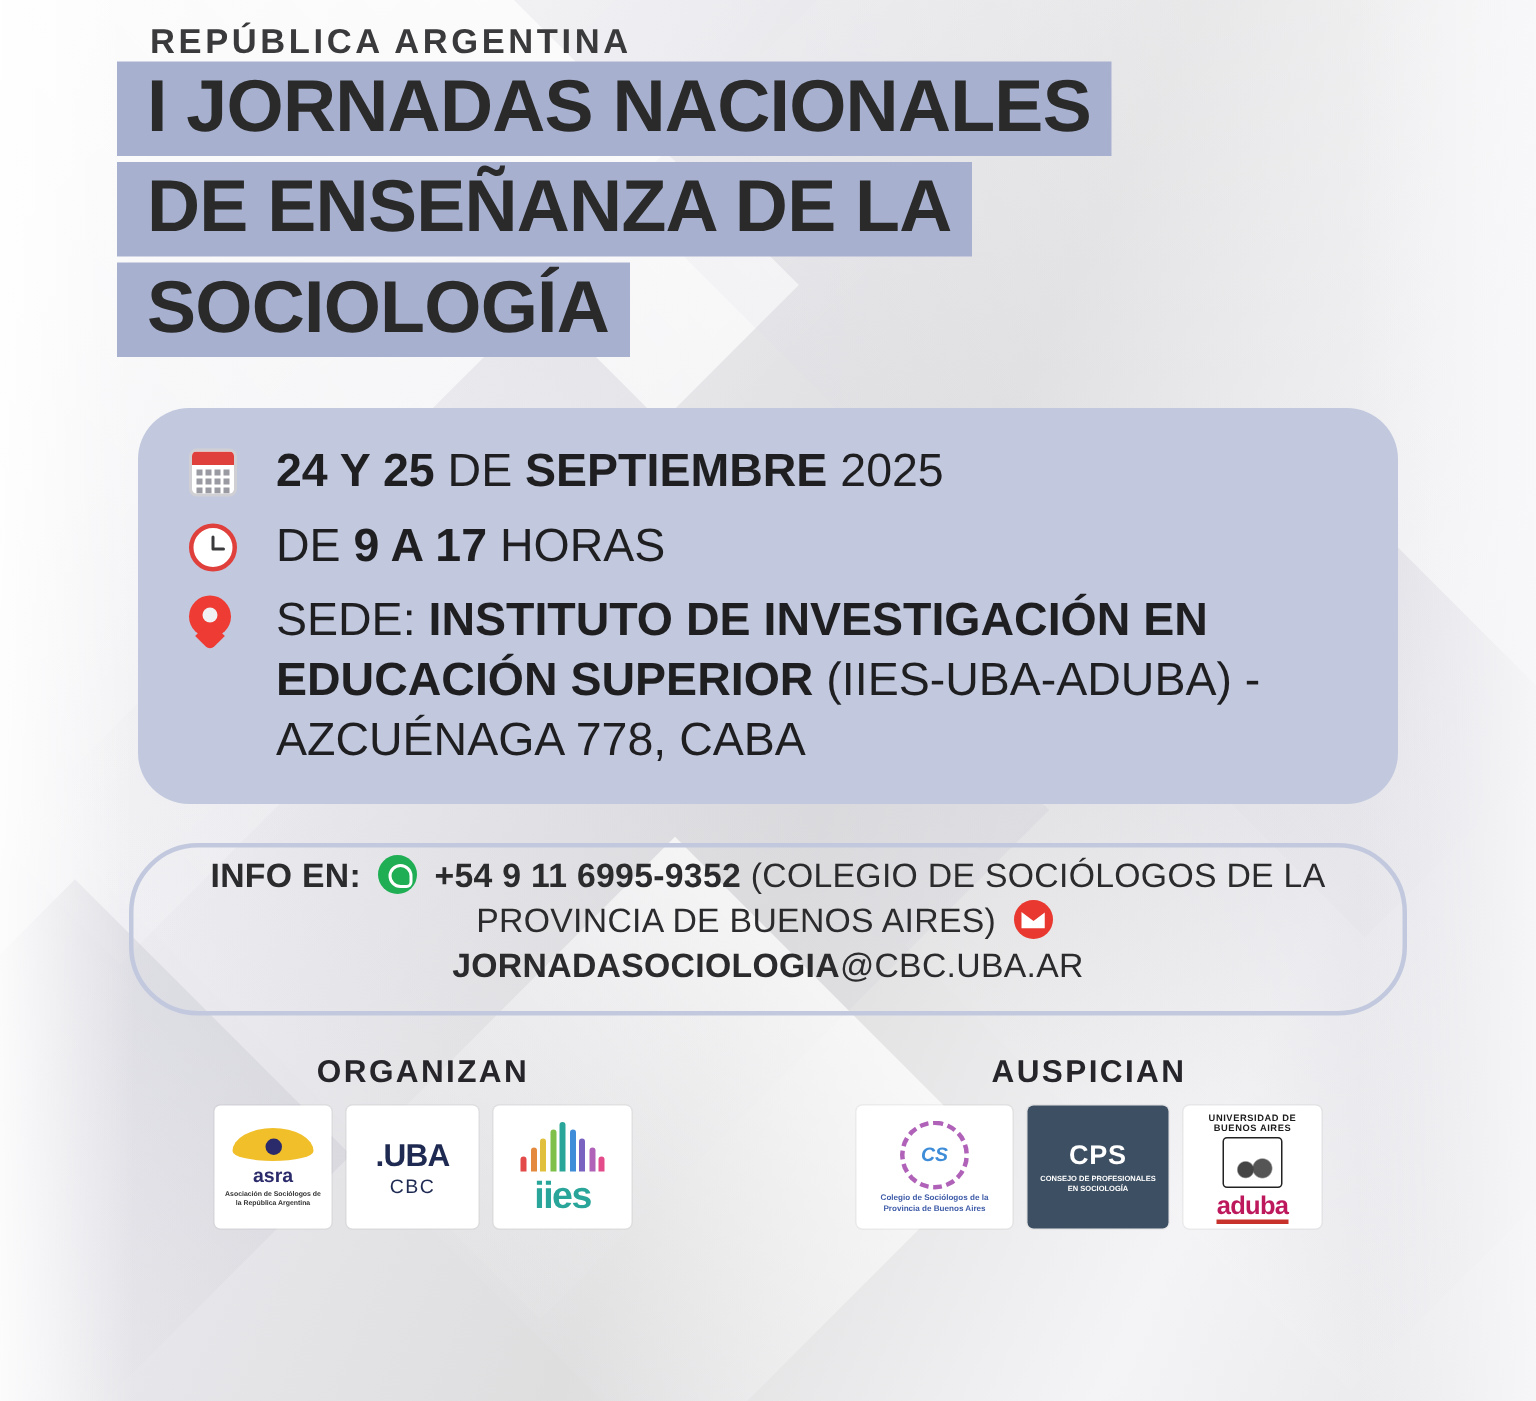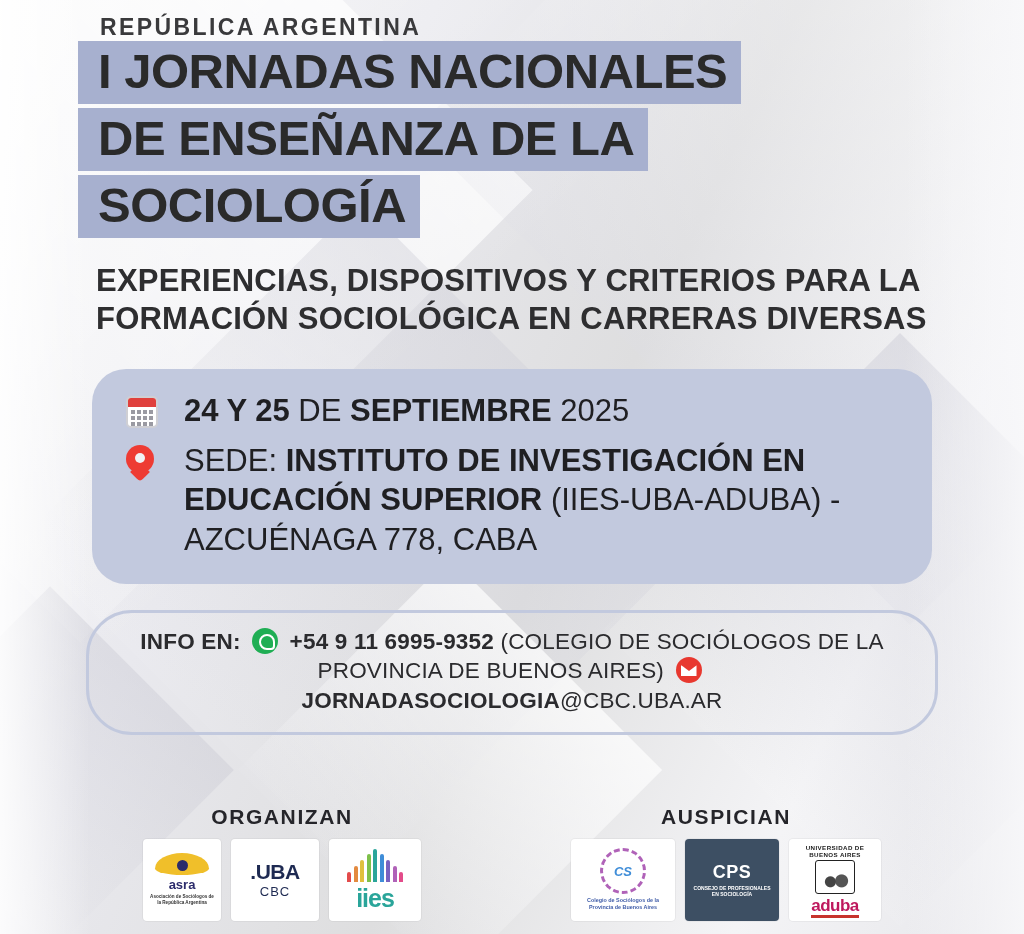--- a/index.html
+++ b/index.html
@@ -110,21 +110,21 @@
   .pin { width: 28px; height: 38px; margin-top:4px; position: relative; }
   .pin .head { width: 28px; height: 28px; border-radius: 50%; background: #ee3b33; }
   .pin .tip { position:absolute; left: 7px; top: 20px; width: 14px; height: 14px; background:#ee3b33; transform: rotate(45deg); border-radius: 0 0 4px 0;}
   .pin .hole { position:absolute; left: 9px; top: 8px; width: 10px; height: 10px; border-radius: 50%; background: #f1f1f4; }
 
   
   .pill {
     margin: 26px 86px 0 86px;
     border: 3px solid #c2c9de;
     border-radius: 46px;
-    padding: 14px 30px 16px 30px;
+    padding: 4px 30px 16px 30px;
     text-align: center;
     font-size: 22.5px;
     color: #2b2b2e;
     letter-spacing: 0.2px;
     line-height: 1.32;
   }
   .pill b { font-weight: 900; }
   .badge {
     display: inline-block;
     width: 26px; height: 26px;
@@ -147,21 +147,21 @@
   .badge.mail::before {
     content:""; position:absolute; left:5px; top:8px; width:16px; height:11px;
     border-top: 6px solid #e8382f; border-left: 8px solid transparent; border-right: 8px solid transparent;
     box-sizing: border-box; z-index: 2;
   }
 
   
   .logos { display: flex; justify-content: center; gap: 150px; margin-top: 26px; }
   .logo-group { text-align: center; }
   .logo-head {
-    font-size: 21px; font-weight: 900; letter-spacing: 1.6px; color: #25252a; margin-bottom: 10px; margin-top: 44px;
+    font-size: 21px; font-weight: 900; letter-spacing: 1.6px; color: #25252a; margin-bottom: 10px;
   }
   .logo-row { display: flex; align-items: flex-end; gap: 10px; justify-content: center; }
   .logo-box {
     background: #fff; border-radius: 4px; padding: 5px;
     display:flex; flex-direction: column; align-items: center; justify-content: center;
     box-shadow: 0 0 0 1px rgba(0,0,0,0.04);
   }
 
   .asra { width: 78px; height: 82px; }
   .asra .eye { width: 54px; height: 22px; background: #f0bf2a; border-radius: 50% 50% 50% 50%/70% 70% 30% 30%; position: relative; }
@@ -213,21 +213,20 @@
 <div class="content">
 
   <div class="kicker">REPÚBLICA ARGENTINA</div>
 
   <div class="title-block">
     <div class="title-line">I JORNADAS NACIONALES</div><br>
     <div class="title-line">DE ENSEÑANZA DE LA</div><br>
     <div class="title-line">SOCIOLOGÍA</div>
   </div>
 
-  <div class="subtitle">EXPERIENCIAS, DISPOSITIVOS Y CRITERIOS PARA LA FORMACIÓN SOCIOLÓGICA EN CARRERAS DIVERSAS</div>
 
   <div class="card">
 
     <div class="row">
       <div class="ic">
         <div class="cal">
           <div class="top"></div>
           <div class="grid">
               <i></i>
               <i></i>
@@ -242,20 +241,28 @@
               <i></i>
               <i></i>
             </div>
         </div>
       </div>
       <div class="row-text">
         <b>24 Y 25</b><span> DE </span><b>SEPTIEMBRE</b><span> 2025</span>
       </div>
     </div>
 
+    <div class="row">
+      <div class="ic">
+        <div class="clock"></div>
+      </div>
+      <div class="row-text">
+        <span>DE </span><b>9 A 17</b><span> HORAS</span>
+      </div>
+    </div>
 
     <div class="row">
       <div class="ic">
         <div class="pin">
             <div class="head"></div>
             <div class="tip"></div>
             <div class="hole"></div>
           </div>
       </div>
       <div class="row-text">

